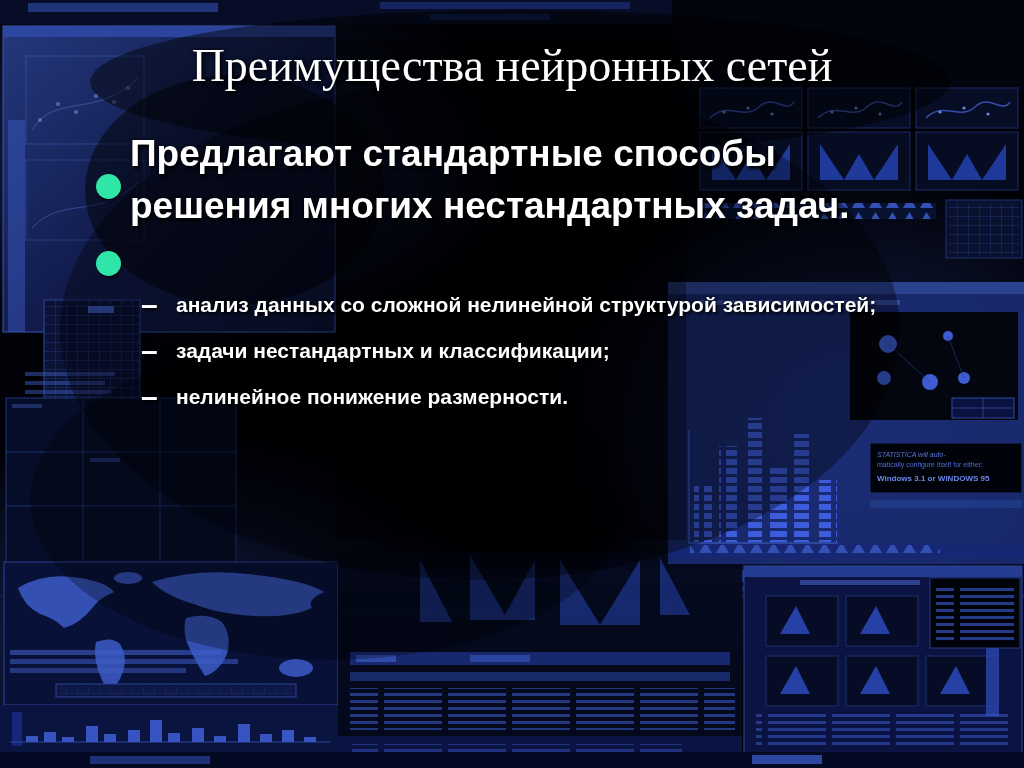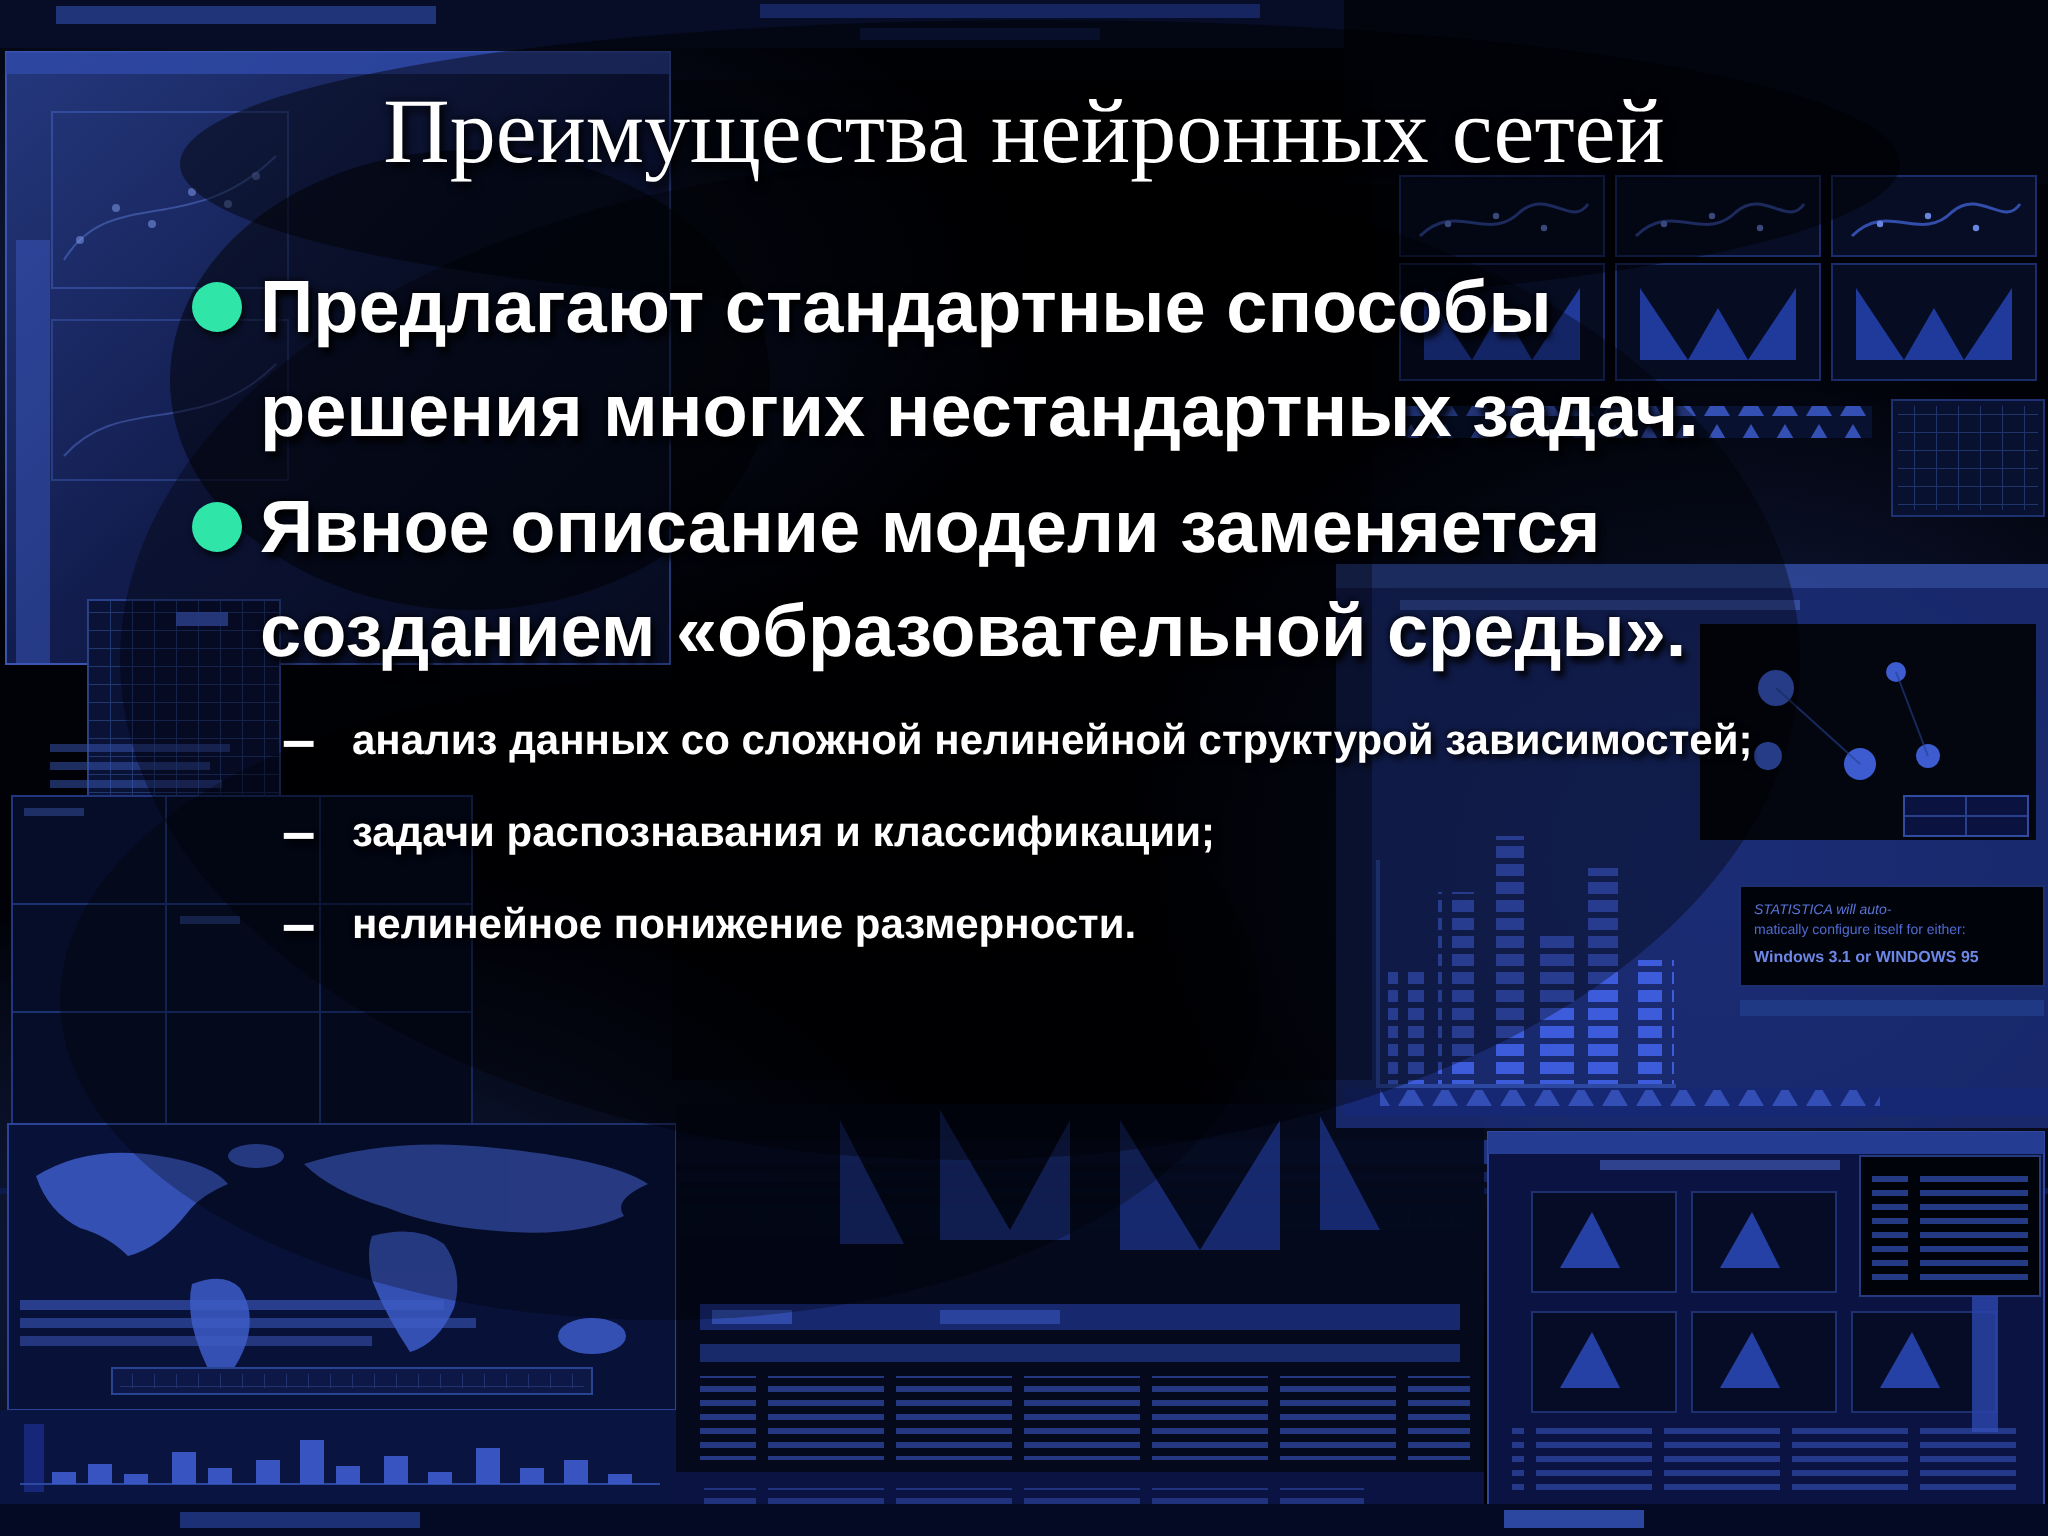--- a/index.html
+++ b/index.html
@@ -39,21 +39,21 @@
     line-height: 64px;
     color: var(--title, #fff);
     text-shadow: 2px 3px 4px rgba(0,0,0,0.95), -1px -1px 3px rgba(0,0,0,0.5);
   }
   .content {
     position: absolute;
     top: 128px;
     left: 96px;
     right: 20px;
   }
-  .item { display: flex; margin-bottom: 6px; }
+  .item { display: flex; margin-bottom: 6px; align-items: center; }
   .dot {
     flex: none;
     width: 25px; height: 25px;
     border-radius: 50%;
     background: var(--accent, #2FE6A8);
     margin: 13px 9px 0 0;
     box-shadow: 1px 2px 3px rgba(0,0,0,0.7);
   }
   .btext {
     margin: 0;
@@ -317,32 +317,31 @@
 
   <div class="content">
 
     <div class="item">
       <span class="dot"></span>
       <p class="btext w1">Предлагают стандартные способы решения многих нестандартных задач.</p>
     </div>
 
     <div class="item">
       <span class="dot"></span>
-      <p class="btext w2">Явное описание модели заменяется созданием «образовательной среды».</p>
     </div>
 
 
     <div class="subs">
       <div class="sitem">
         <span class="dash">–</span>
         <p class="stext">анализ данных со сложной нелинейной структурой зависимостей;</p>
       </div>
       <div class="sitem">
         <span class="dash">–</span>
-        <p class="stext">задачи распознавания и классификации;</p>
+        <p class="stext">задачи нестандартных и классификации;</p>
       </div>
       <div class="sitem">
         <span class="dash">–</span>
         <p class="stext">нелинейное понижение размерности.</p>
       </div>
     </div>
 
   </div>
 </div>
 

